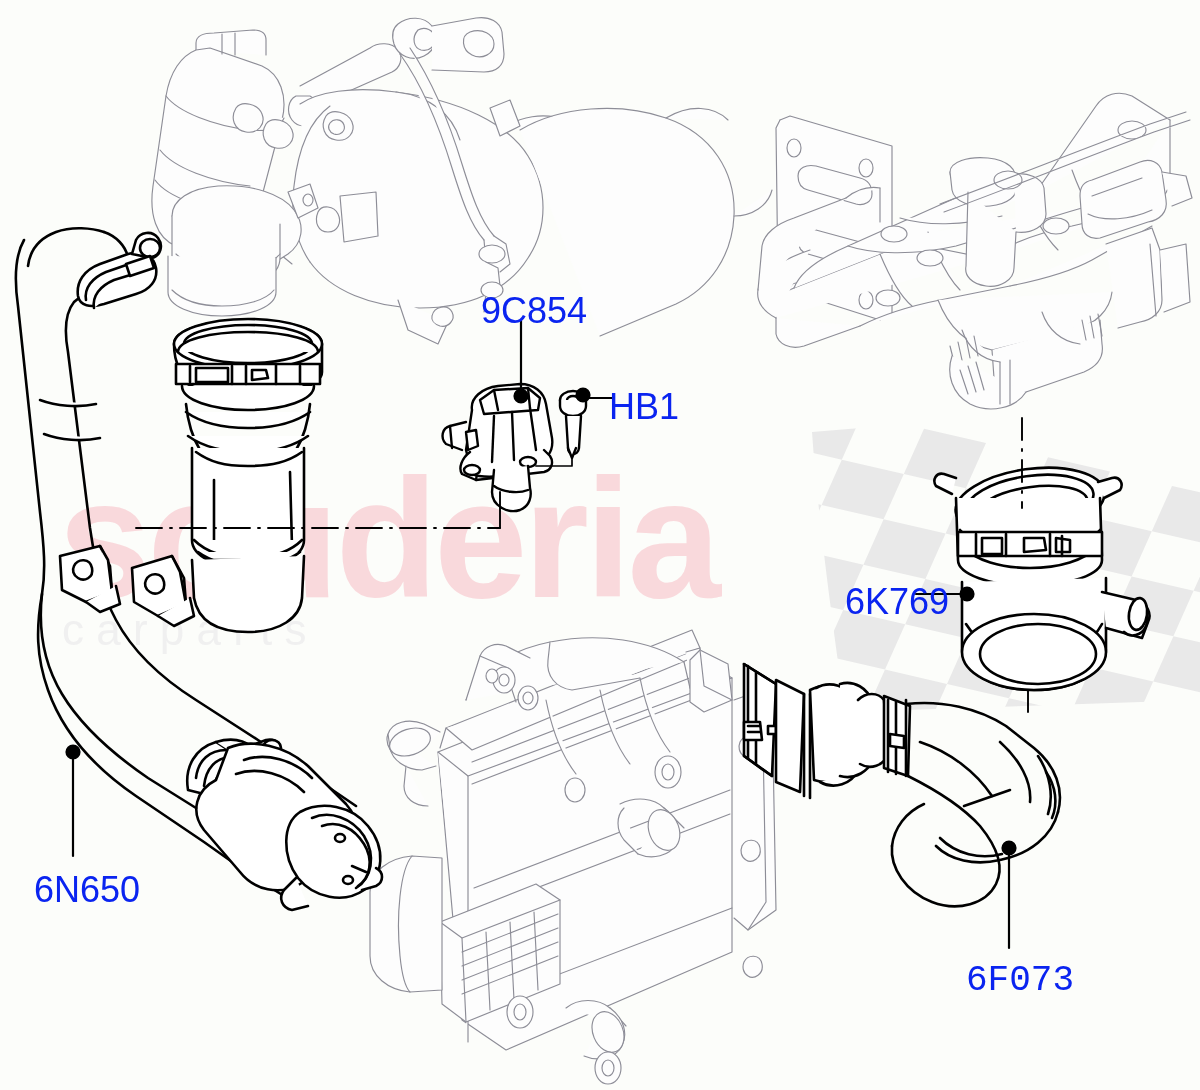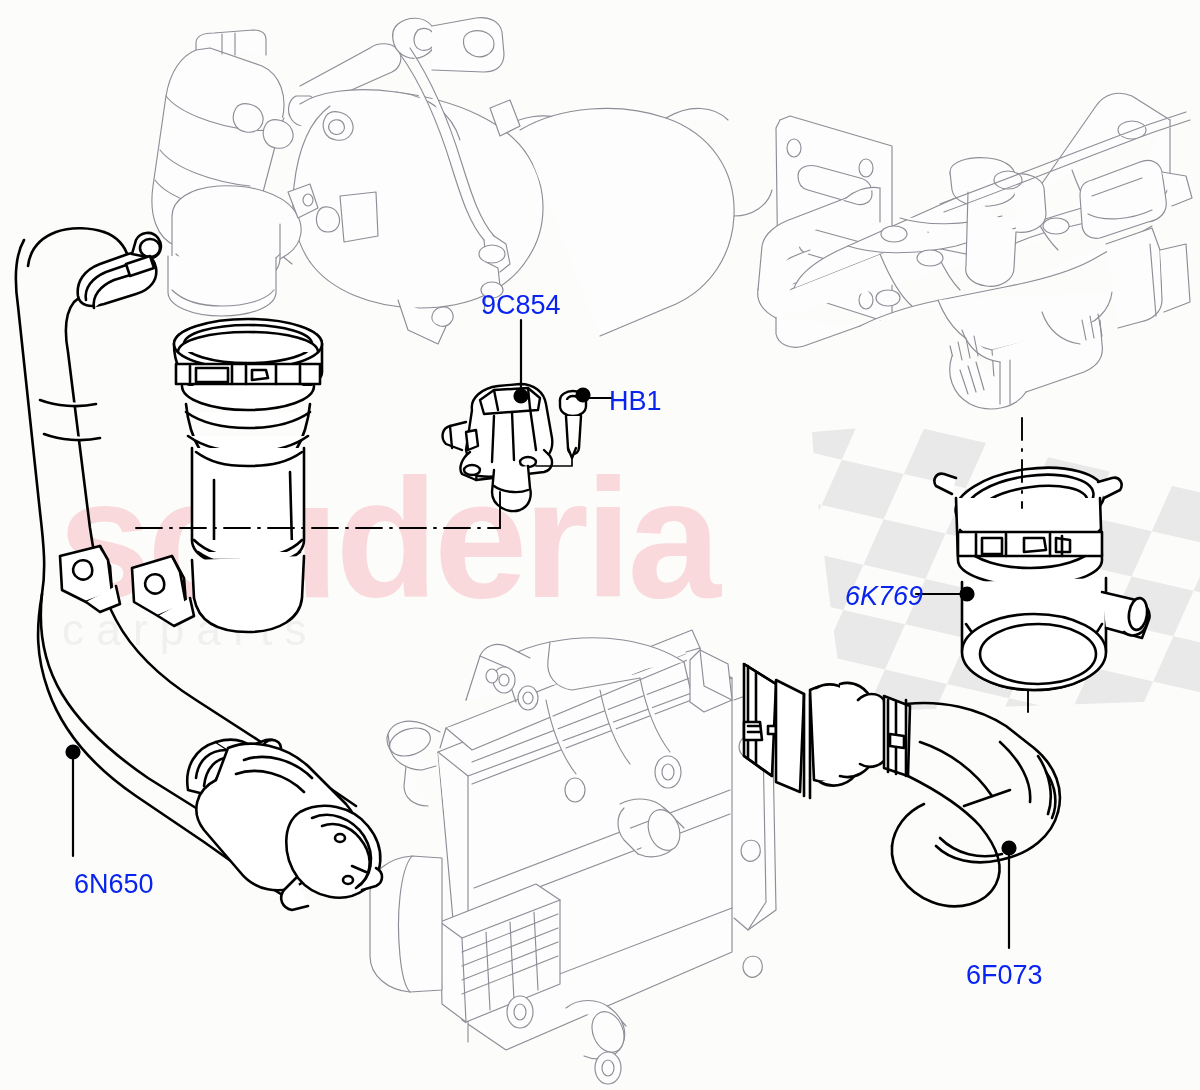--- a/index.html
+++ b/index.html
@@ -35,21 +35,21 @@
     line-height:1;
     user-select:none;
     white-space:nowrap;
   }
   
   #art{z-index:3;}
   
   .callout{
     position:absolute;z-index:6;
     color:#0a24f0;
-    font-size:27px;
+    font-size:36px;
     font-weight:normal;
     letter-spacing:0px;
     white-space:nowrap;
   }
 </style>
 </head>
 <body>
 
 <div id="stage">
 
@@ -576,17 +576,17 @@
 
         <path d="M1009 848 L1009 948" fill="none"></path>
         <circle cx="1009" cy="848" r="6.5"></circle>
       </g>
 
     </g>
   </svg>
 
   <div class="callout" style="left:481px;top:290px;">9C854</div>
   <div class="callout" style="left:609px;top:386px;">HB1</div>
-  <div class="callout" style="left:34px;top:869px;margin-left:40px;">6N650</div>
-  <div class="callout" style="left:845px;top:581px;font-style:italic;">6K769</div>
-  <div class="callout" style="left:966px;top:960px;">6F073</div>
+  <div class="callout" style="left:34px;top:869px;">6N650</div>
+  <div class="callout" style="left:845px;top:581px;">6K769</div>
+  <div class="callout" style="left:966px;top:960px;font-family:Liberation Mono, monospace;">6F073</div>
 
 </div>
 
 </body></html>

